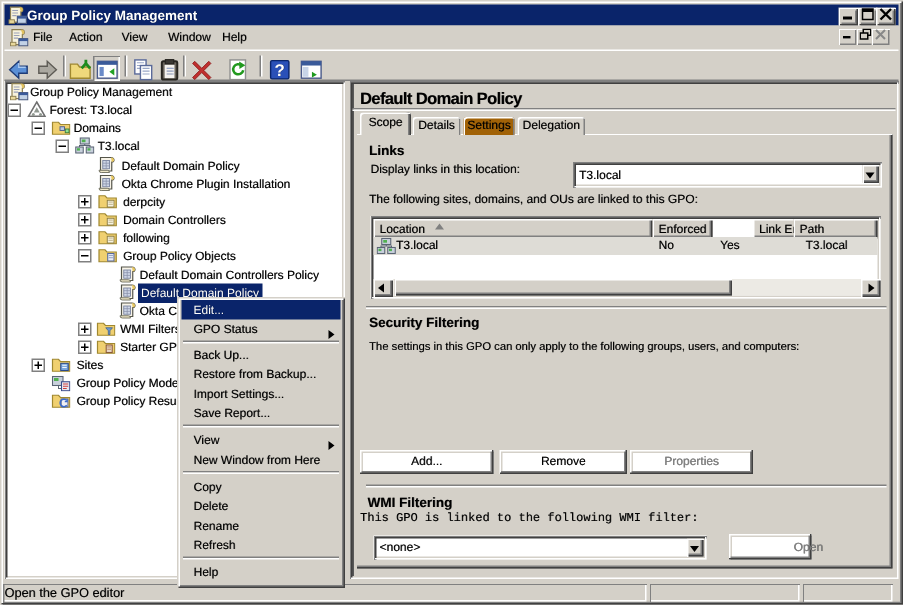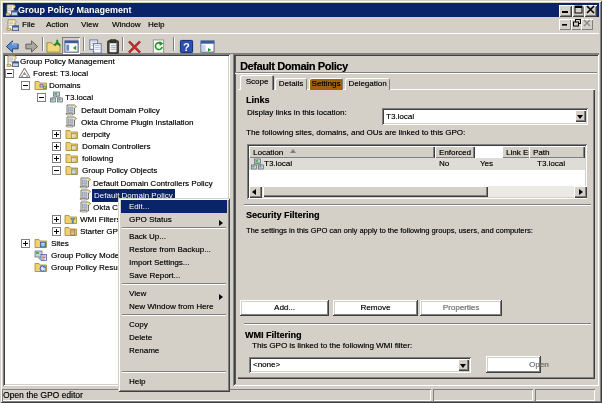--- a/index.html
+++ b/index.html
@@ -426,21 +426,21 @@
     <div class="etch" style="left:11px;top:150px;width:347px;"></div>
 
     <div class="abs bold" style="left:13px;top:156px;font-size:9px;">Security Filtering</div>
     <div class="abs" style="left:13px;top:172px;font-size:7.5px;">The settings in this GPO can only apply to the following groups, users, and computers:</div>
     <div class="btn" style="left:7px;top:246px;width:89px;height:16px;line-height:16px;">Add...</div>
     <div class="btn" style="left:187px;top:246px;width:82px;height:16px;line-height:16px;color:#808080;">Properties</div>
     <div class="btn" style="left:100px;top:246px;width:85px;height:16px;line-height:16px;">Remove</div>
     <div class="etch" style="left:11px;top:269px;width:347px;"></div>
 
     <div class="abs bold" style="left:12px;top:276px;font-size:9px;">WMI Filtering</div>
-    <div class="abs" style="left:19px;top:287px;">This GPO is linked to the following WMI filter:</div>
+    <div class="abs" style="left:7px;top:287px;font-family:Liberation Mono, monospace;">This GPO is linked to the following WMI filter:</div>
     <div class="abs combo" style="left:16px;top:303px;width:222px;height:16px;">
       <span style="position:absolute;left:4px;top:2px;line-height:12px;">&lt;none&gt;</span>
       <div class="cbtn">
           <i class="dn"></i>
         </div>
     </div>
     <div class="btn" style="left:253px;top:302px;width:55px;height:17px;line-height:17px;color:#808080;padding-left:43px;">Open</div>
   </div>
   <div id="statusbar" class="abs">
     <div class="spanel" style="left:0px;width:429px;">Open the GPO editor</div>
@@ -455,16 +455,17 @@
     <div class="ci" style="top:45px;">Restore from Backup...</div>
     <div class="ci" style="top:58px;">Import Settings...</div>
     <div class="ci" style="top:71px;">Save Report...</div>
     <div class="csep" style="top:85px;"></div>
     <div class="ci" style="top:89px;">View<i class="carrow" style="top:7px;"></i></div>
     <div class="ci" style="top:102px;">New Window from Here</div>
     <div class="csep" style="top:116px;"></div>
     <div class="ci" style="top:120px;">Copy</div>
     <div class="ci" style="top:133px;">Delete</div>
     <div class="ci" style="top:146px;">Rename</div>
+    <div class="ci" style="top:159px;">Refresh</div>
     <div class="csep" style="top:173px;"></div>
     <div class="ci" style="top:177px;">Help</div>
   </div>
 </div>
 
 </body></html>

